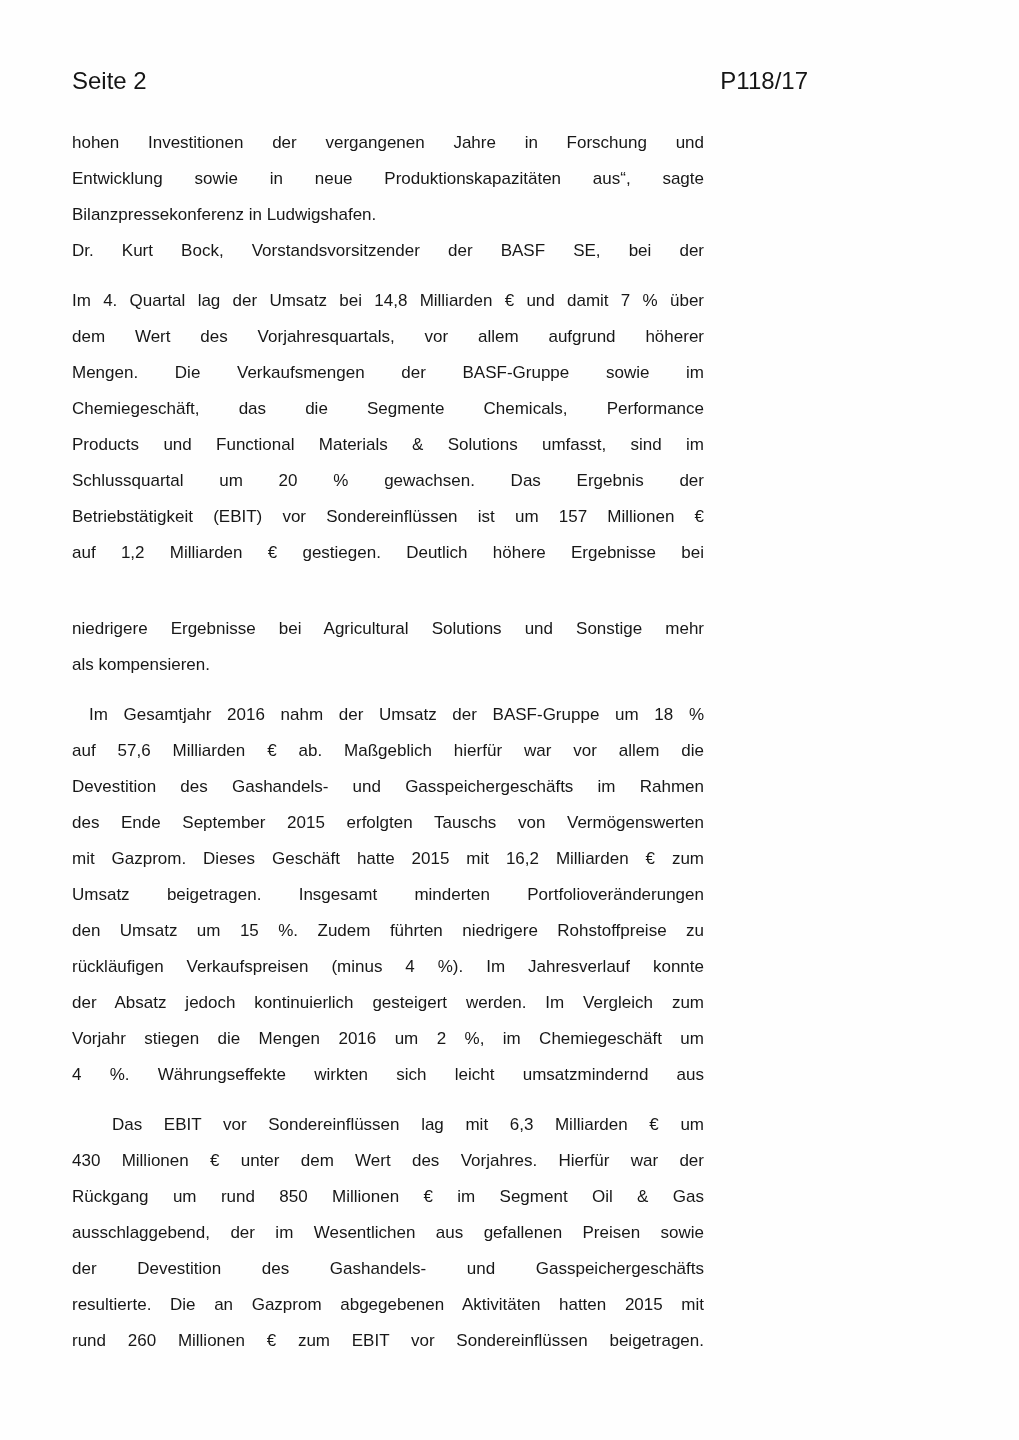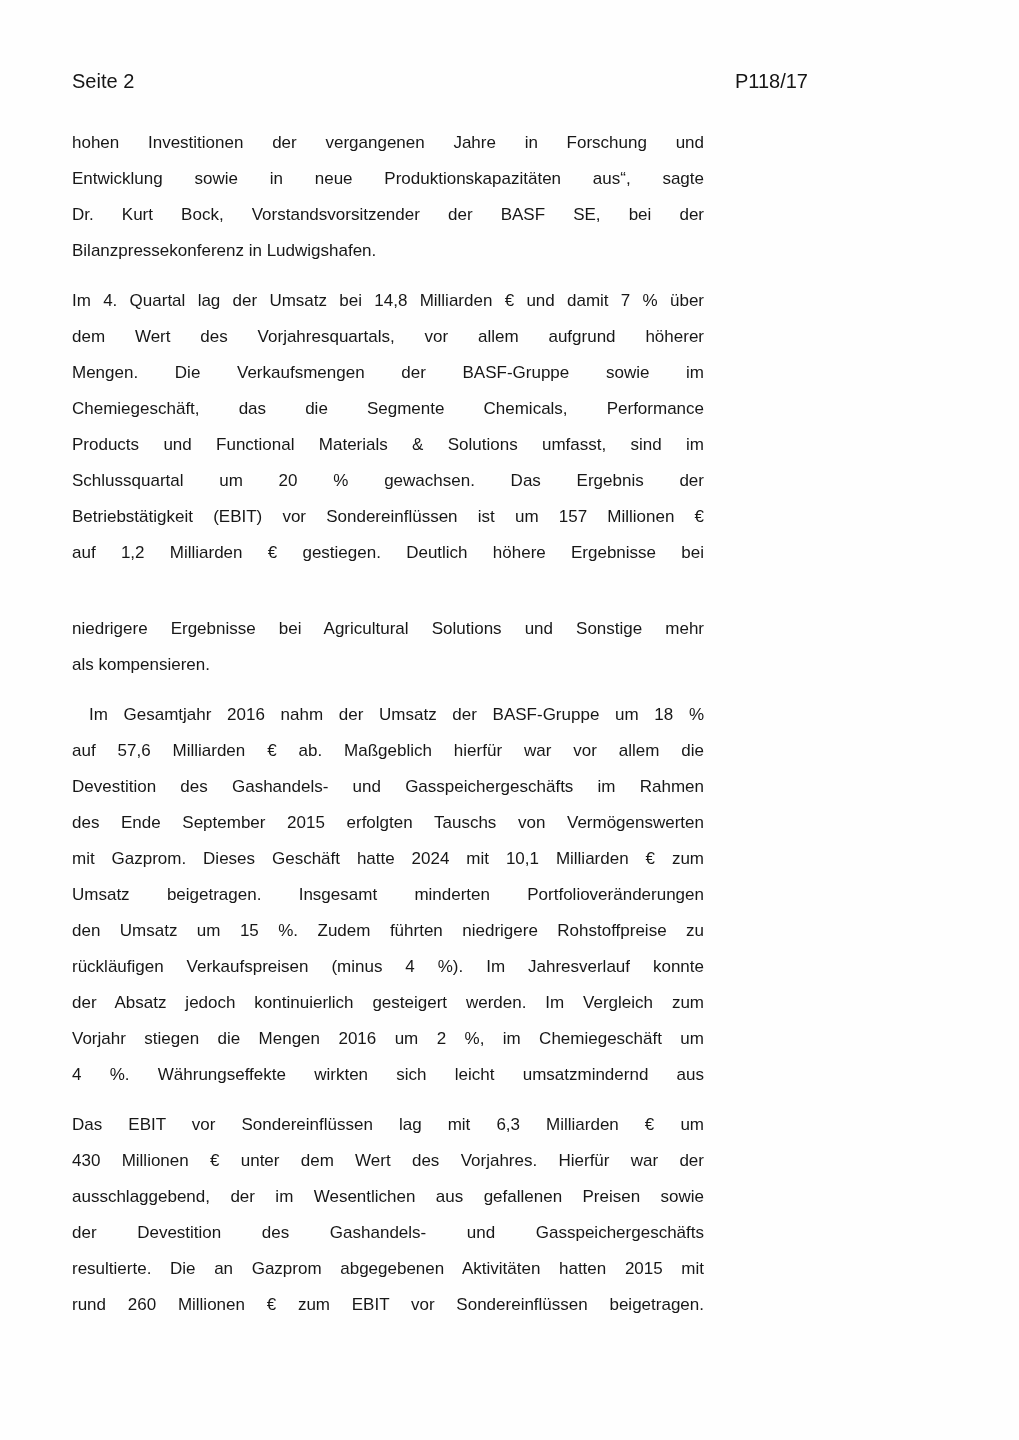--- a/index.html
+++ b/index.html
@@ -13,21 +13,21 @@
     width: 1019px; height: 1440px;
     background: #fefefe;
     color: #161616;
     overflow: hidden;
   }
   .page-header {
     position: absolute;
     top: 70px; left: 72px; width: 736px;
     display: flex;
     justify-content: space-between;
-    font-size: 20px;
+    font-size: 24px;
     line-height: 22px;
     color: #151515;
   }
   .doc-body {
     position: absolute;
     top: 125px; left: 72px; width: 632px;
     font-size: 17px;
     line-height: 36px;
     color: #171717;
   }
@@ -50,54 +50,55 @@
   <div class="page-header">
     <span>Seite 2</span>
     <span>P118/17</span>
   </div>
 
   <div class="doc-body">
 
     <p class="para">
       <span class="line" style="display: block;">hohen Investitionen der vergangenen Jahre in Forschung und</span>
       <span class="line" style="display: block;">Entwicklung sowie in neue Produktionskapazitäten aus“, sagte</span>
+      <span class="line left" style="display: block;">Bilanzpressekonferenz in Ludwigshafen.</span>
       <span class="line" style="display: block;">Dr. Kurt Bock, Vorstandsvorsitzender der BASF SE, bei der</span>
-      <span class="line left" style="display: block;">Bilanzpressekonferenz in Ludwigshafen.</span>
     </p>
 
     <p class="para">
       <span class="line" style="display: block;">Im 4. Quartal lag der Umsatz bei 14,8 Milliarden € und damit 7 % über</span>
       <span class="line" style="display: block;">dem Wert des Vorjahresquartals, vor allem aufgrund höherer</span>
       <span class="line" style="display: block;">Mengen. Die Verkaufsmengen der BASF-Gruppe sowie im</span>
       <span class="line" style="display: block;">Chemiegeschäft, das die Segmente Chemicals, Performance</span>
       <span class="line" style="display: block;">Products und Functional Materials &amp; Solutions umfasst, sind im</span>
       <span class="line" style="display: block;">Schlussquartal um 20 % gewachsen. Das Ergebnis der</span>
       <span class="line" style="display: block;">Betriebstätigkeit (EBIT) vor Sondereinflüssen ist um 157 Millionen €</span>
       <span class="line" style="display: block;">auf 1,2 Milliarden € gestiegen. Deutlich höhere Ergebnisse bei</span>
       <span class="line" style="display: block; margin-top: 40px;">niedrigere Ergebnisse bei Agricultural Solutions und Sonstige mehr</span>
       <span class="line left" style="display: block;">als kompensieren.</span>
     </p>
 
     <p class="para">
       <span class="line" style="display: block; margin-left: 17px;">Im Gesamtjahr 2016 nahm der Umsatz der BASF-Gruppe um 18 %</span>
       <span class="line" style="display: block;">auf 57,6 Milliarden € ab. Maßgeblich hierfür war vor allem die</span>
       <span class="line" style="display: block;">Devestition des Gashandels- und Gasspeichergeschäfts im Rahmen</span>
       <span class="line" style="display: block;">des Ende September 2015 erfolgten Tauschs von Vermögenswerten</span>
-      <span class="line" style="display: block;">mit Gazprom. Dieses Geschäft hatte 2024 mit 10,1 Milliarden € zum</span>
+      <span class="line" style="display: block;">mit Gazprom. Dieses Geschäft hatte 2015 mit 16,2 Milliarden € zum</span>
       <span class="line" style="display: block;">Umsatz beigetragen. Insgesamt minderten Portfolioveränderungen</span>
       <span class="line" style="display: block;">den Umsatz um 15 %. Zudem führten niedrigere Rohstoffpreise zu</span>
       <span class="line" style="display: block;">rückläufigen Verkaufspreisen (minus 4 %). Im Jahresverlauf konnte</span>
       <span class="line" style="display: block;">der Absatz jedoch kontinuierlich gesteigert werden. Im Vergleich zum</span>
       <span class="line" style="display: block;">Vorjahr stiegen die Mengen 2016 um 2 %, im Chemiegeschäft um</span>
       <span class="line" style="display: block;">4 %. Währungseffekte wirkten sich leicht umsatzmindernd aus</span>
     </p>
 
     <p class="para">
-      <span class="line" style="display: block;">Das EBIT vor Sondereinflüssen lag mit 6,3 Milliarden € um</span>
+      <span class="line" style="display: block; margin-left: 40px;">Das EBIT vor Sondereinflüssen lag mit 6,3 Milliarden € um</span>
       <span class="line" style="display: block;">430 Millionen € unter dem Wert des Vorjahres. Hierfür war der</span>
+      <span class="line" style="display: block;">Rückgang um rund 850 Millionen € im Segment Oil &amp; Gas</span>
       <span class="line" style="display: block;">ausschlaggebend, der im Wesentlichen aus gefallenen Preisen sowie</span>
       <span class="line" style="display: block;">der Devestition des Gashandels- und Gasspeichergeschäfts</span>
       <span class="line" style="display: block;">resultierte. Die an Gazprom abgegebenen Aktivitäten hatten 2015 mit</span>
       <span class="line" style="display: block;">rund 260 Millionen € zum EBIT vor Sondereinflüssen beigetragen.</span>
     </p>
 
   </div>
 </div>
 
 </body></html>

